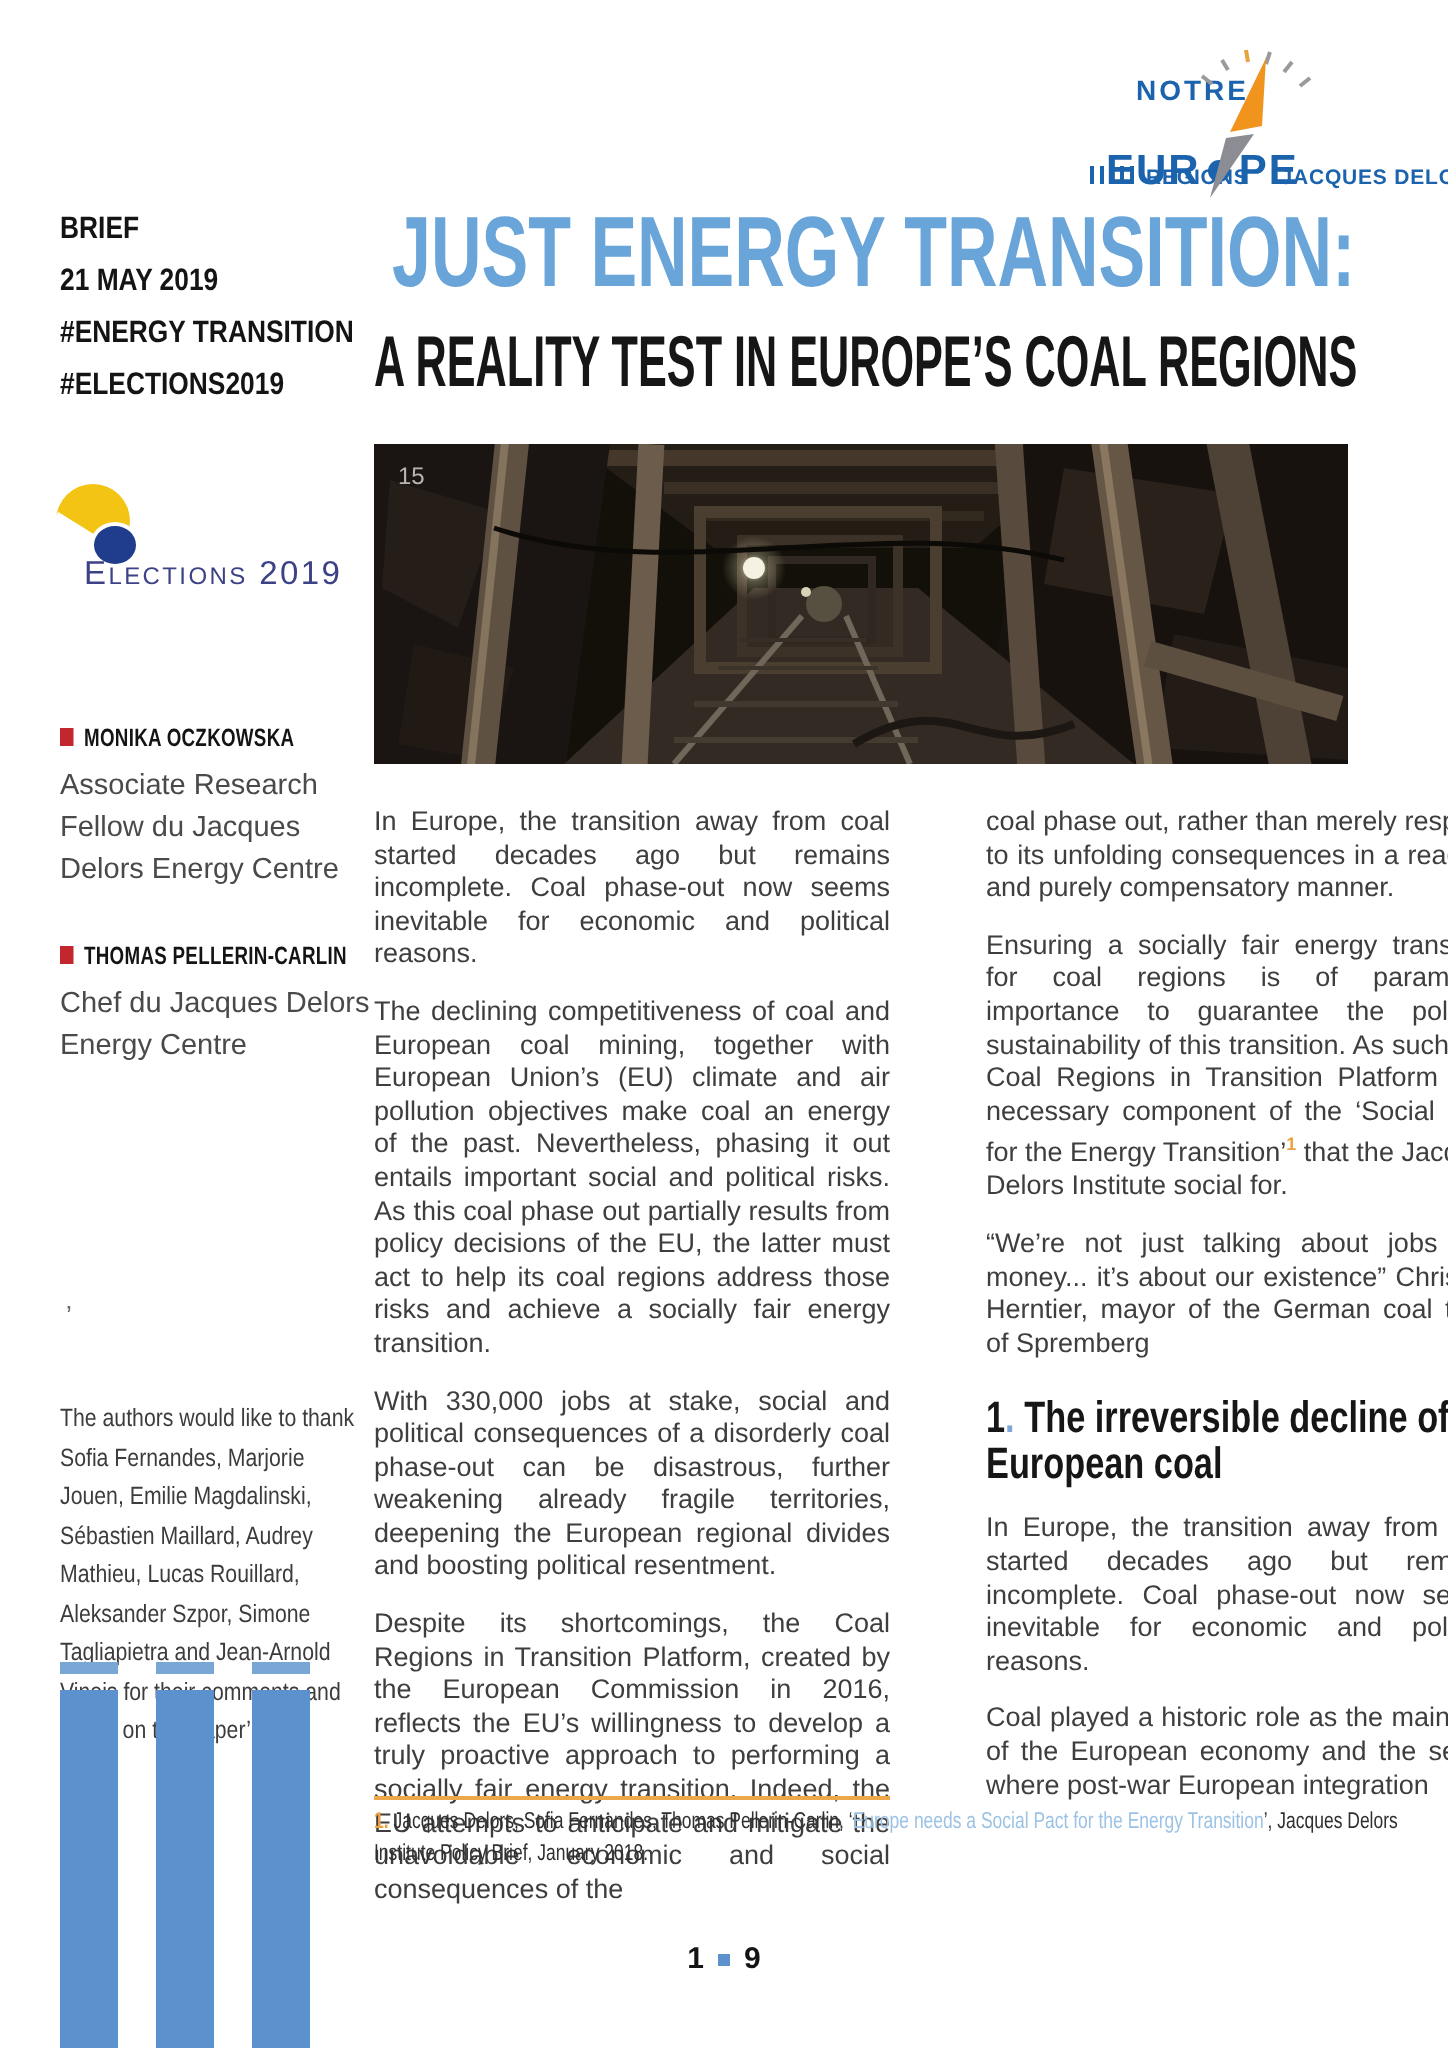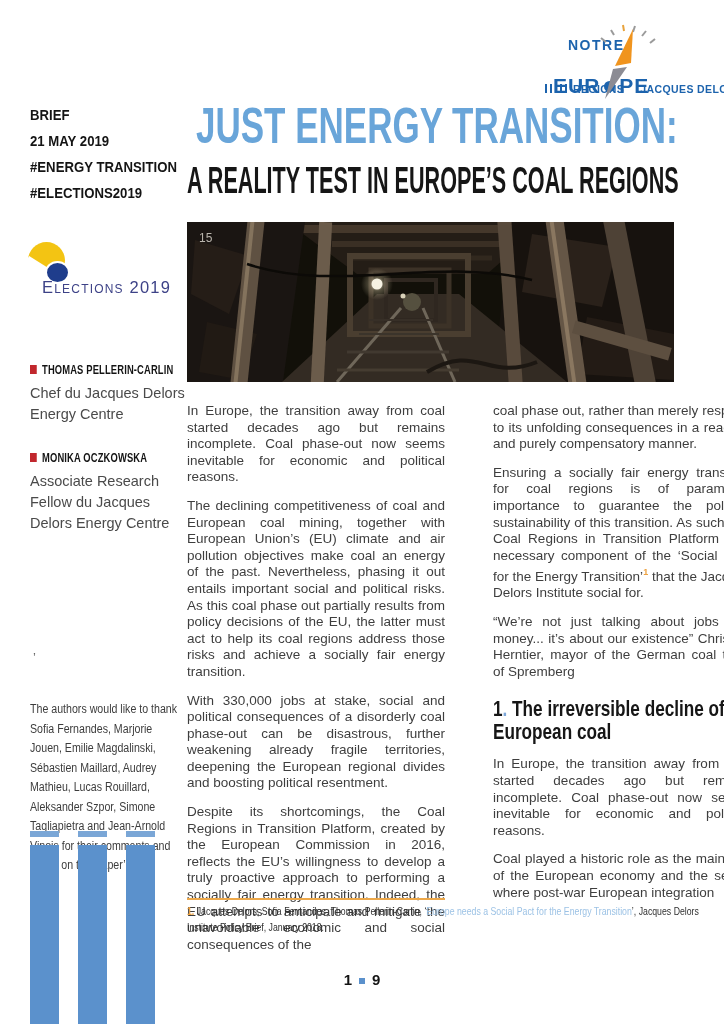--- a/index.html
+++ b/index.html
@@ -124,29 +124,29 @@
       <div class="blob-yellow"></div>
       <div class="blob-cut"></div>
       <div class="blob-blue"></div>
     </div>
     <div class="elect-label">Elections 2019</div>
   </div>
 
   <div class="authors">
     <div class="author">
       <div class="author-head">
+        <span class="bullet-sq"></span><span class="author-name">MONIKA OCZKOWSKA</span>
+      </div>
+      <div class="author-role">Associate Research Fellow du Jacques Delors Energy Centre</div>
+    </div>
+    <div class="author">
+      <div class="author-head">
         <span class="bullet-sq"></span><span class="author-name">THOMAS PELLERIN-CARLIN</span>
       </div>
       <div class="author-role">Chef du Jacques Delors Energy Centre</div>
-    </div>
-    <div class="author">
-      <div class="author-head">
-        <span class="bullet-sq"></span><span class="author-name">MONIKA OCZKOWSKA</span>
-      </div>
-      <div class="author-role">Associate Research Fellow du Jacques Delors Energy Centre</div>
     </div>
   </div>
 
   <div class="stray-mark">’</div>
 
   <div class="ack">The authors would like to thank Sofia Fernandes, Marjorie Jouen, Emilie Magdalinski, Sébastien Maillard, Audrey Mathieu, Lucas Rouillard, Aleksander Szpor, Simone Tagliapietra and Jean-Arnold Vinois for their comments and inputs on this paper’</div>
 
   <div class="bar-caps">
     <div class="bar-cap"></div>
     <div class="bar-cap"></div>

